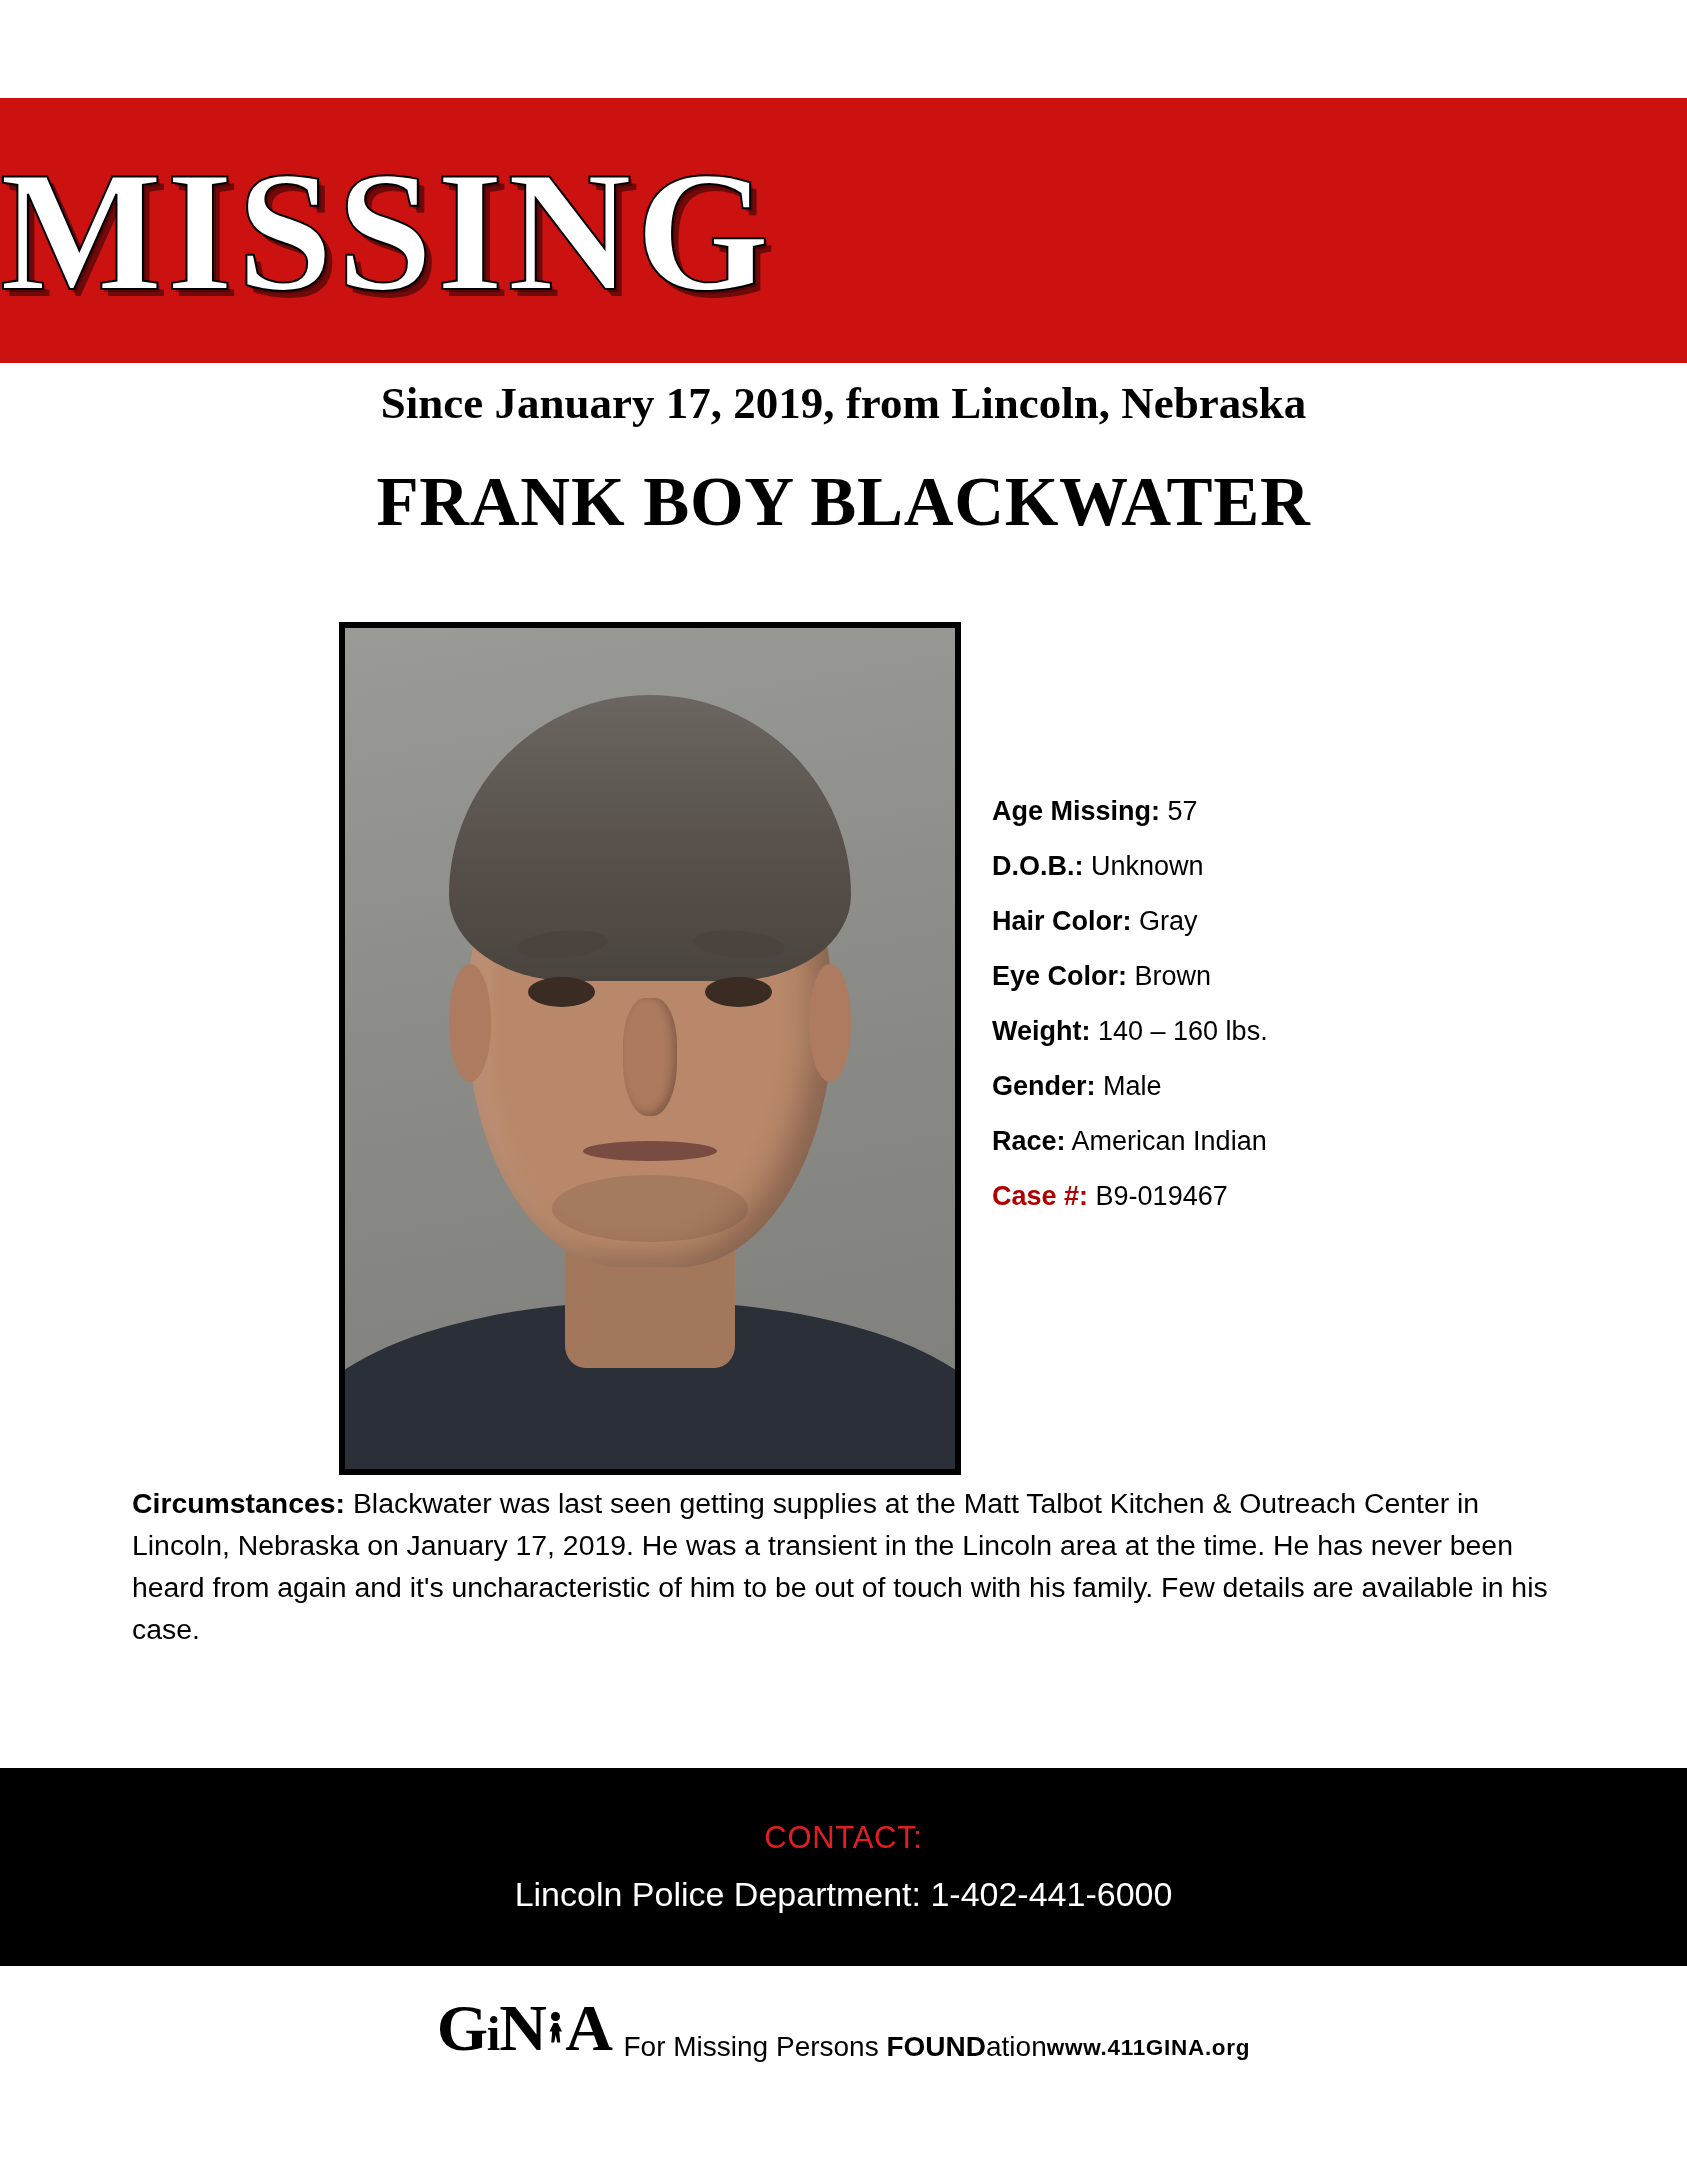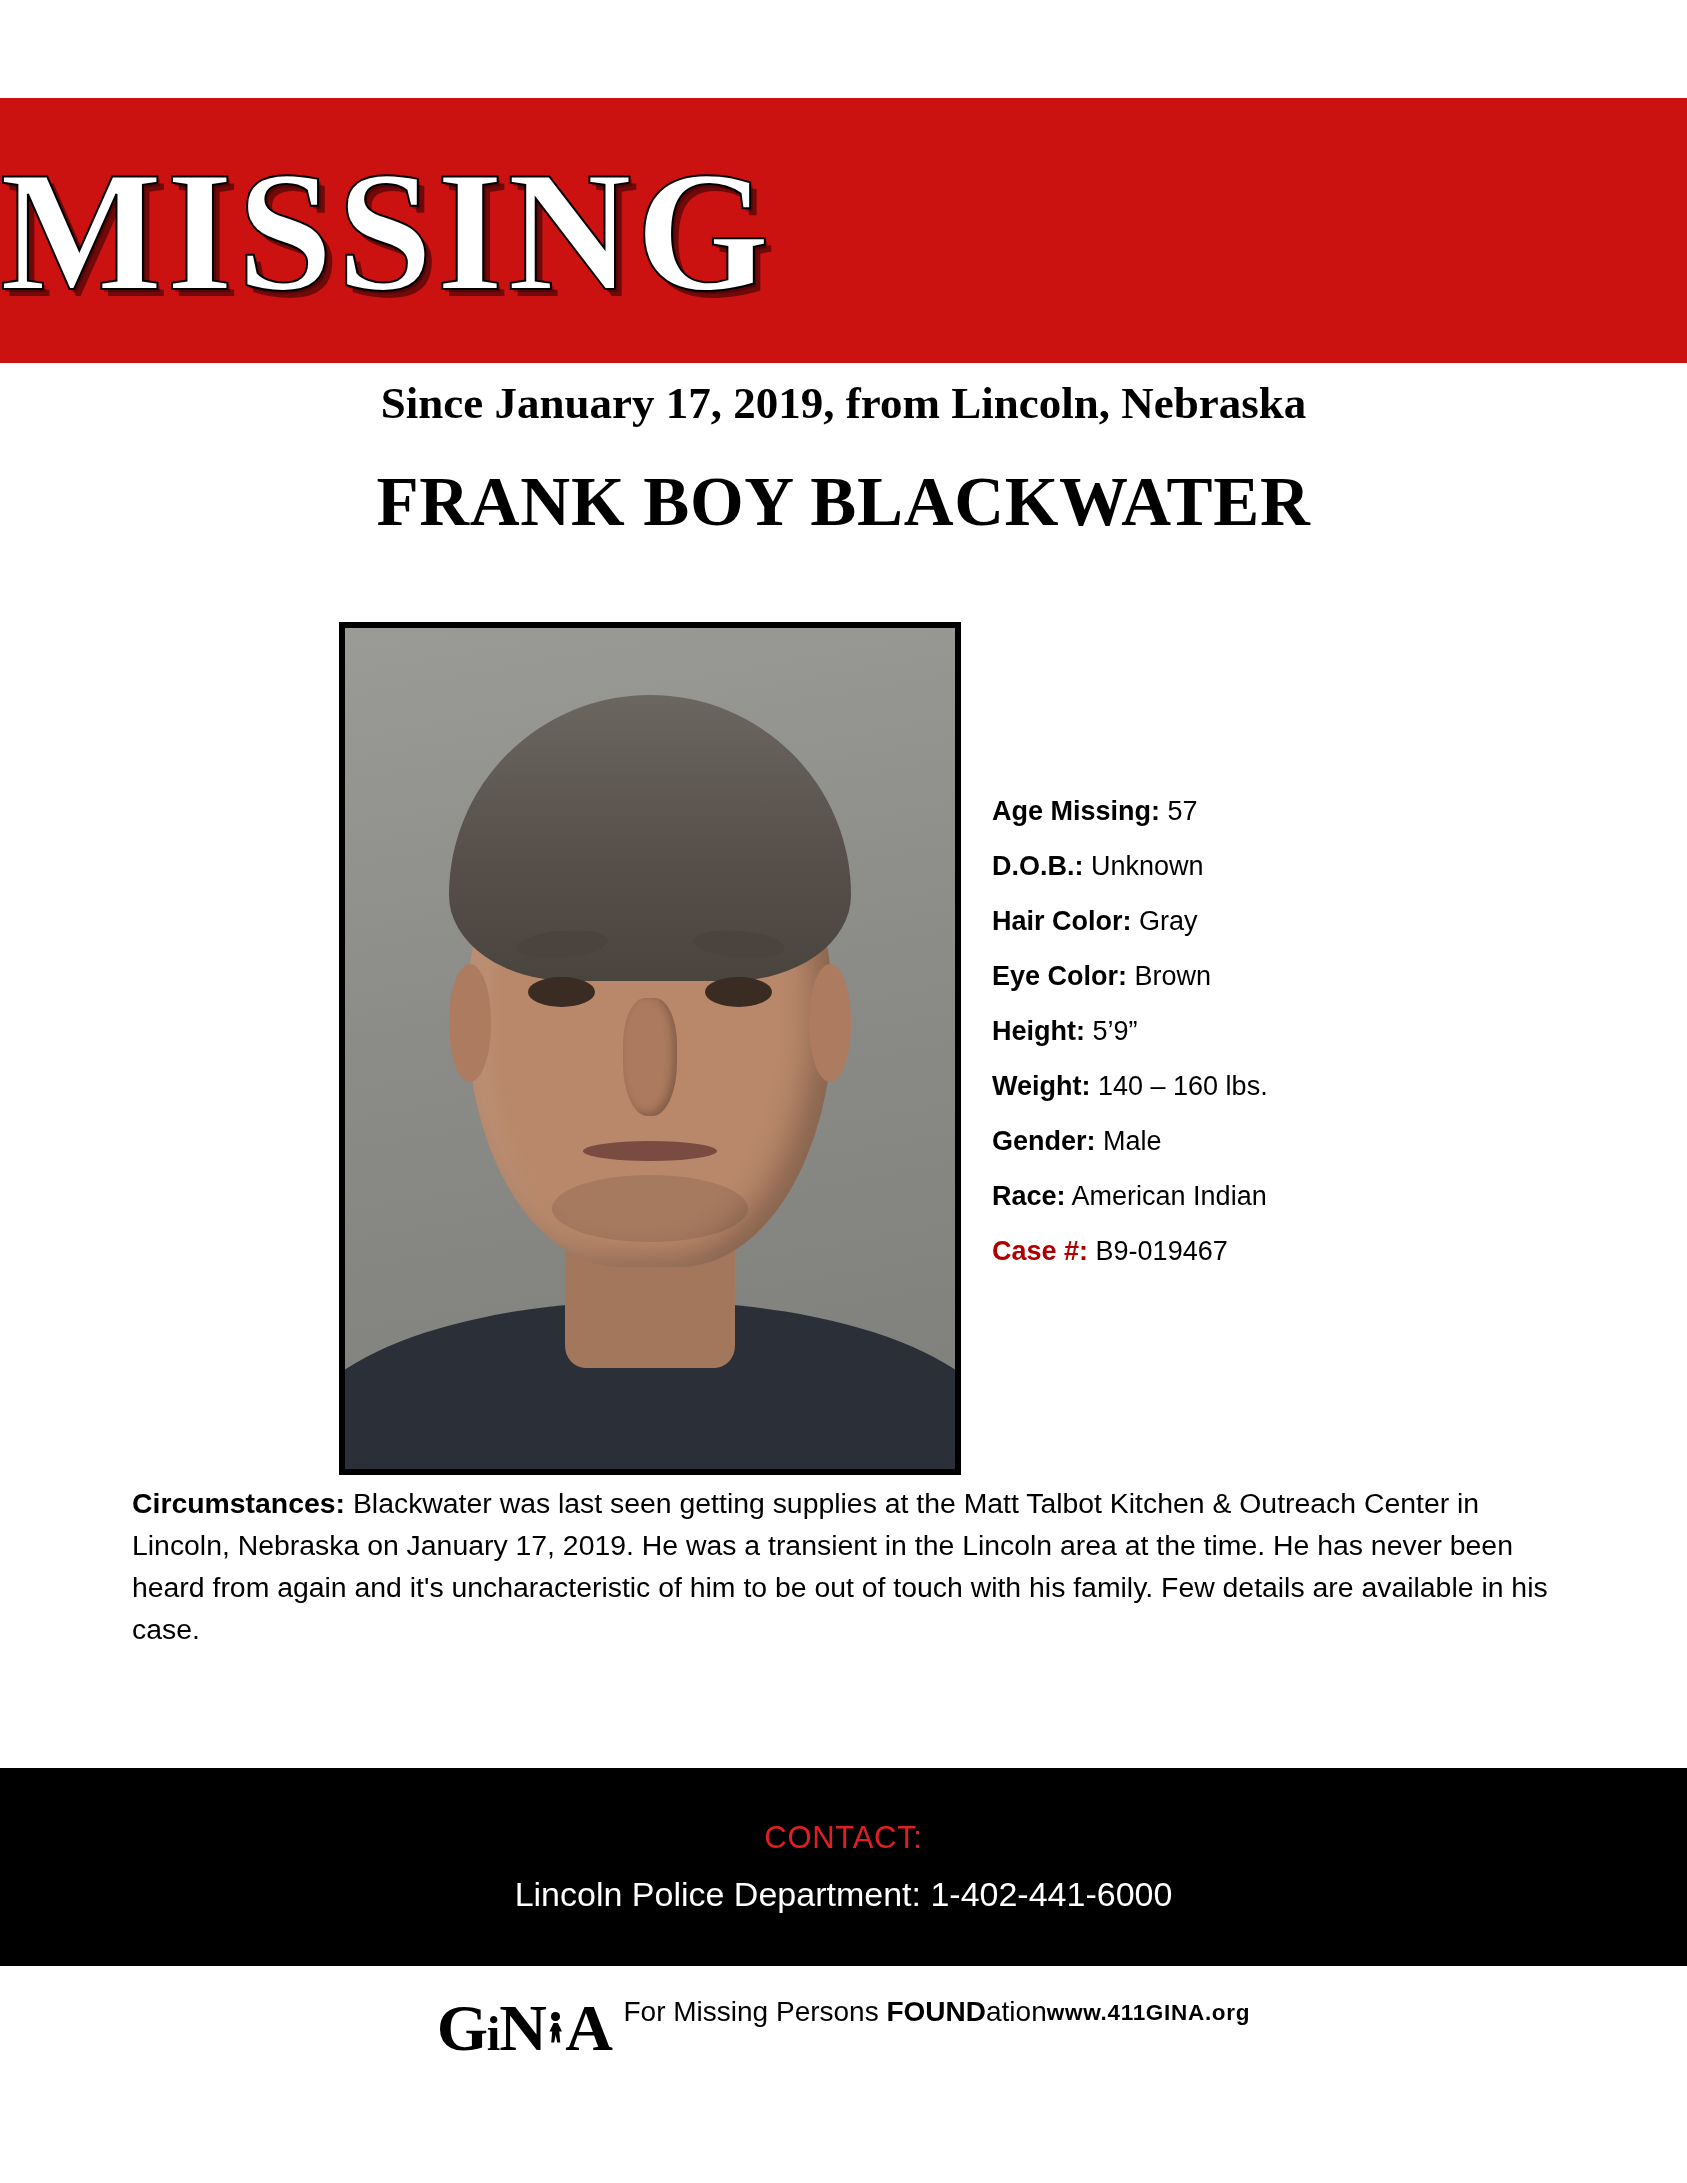--- a/index.html
+++ b/index.html
@@ -265,21 +265,21 @@
     position: absolute;
     left: 0;
     top: 1995px;
     width: 1687px;
     display: flex;
     align-items: center;
     justify-content: center;
   }
   .logo-wrap {
     display: flex;
-    align-items: flex-start;
+    align-items: flex-end;
     gap: 12px;
   }
   .logo-gina {
     font-family: "Liberation Serif", serif;
     font-weight: bold;
     font-size: 66px;
     line-height: 66px;
     letter-spacing: -1.3px;
     color: #000000;
     position: relative;
@@ -373,24 +373,20 @@
   </div>
   <div class="detail-row">
     <span class="detail-label">Hair Color:</span>
     <span class="detail-value">Gray</span>
   </div>
   <div class="detail-row">
     <span class="detail-label">Eye Color:</span>
     <span class="detail-value">Brown</span>
   </div>
   <div class="detail-row">
-    <span class="detail-label">Height:</span>
-    <span class="detail-value">5’9”</span>
-  </div>
-  <div class="detail-row">
     <span class="detail-label">Weight:</span>
     <span class="detail-value">140 – 160 lbs.</span>
   </div>
   <div class="detail-row">
     <span class="detail-label">Gender:</span>
     <span class="detail-value">Male</span>
   </div>
   <div class="detail-row">
     <span class="detail-label">Race:</span>
     <span class="detail-value">American Indian</span>

